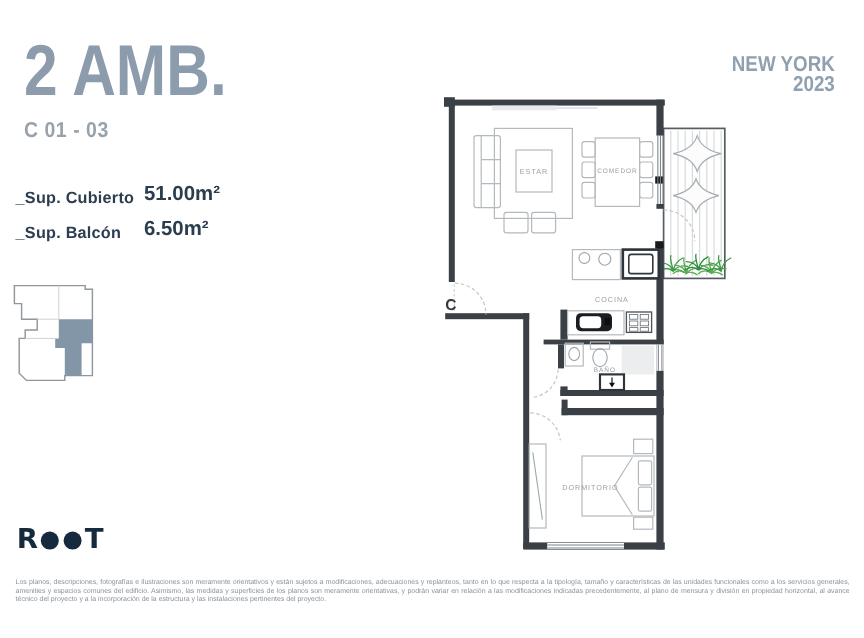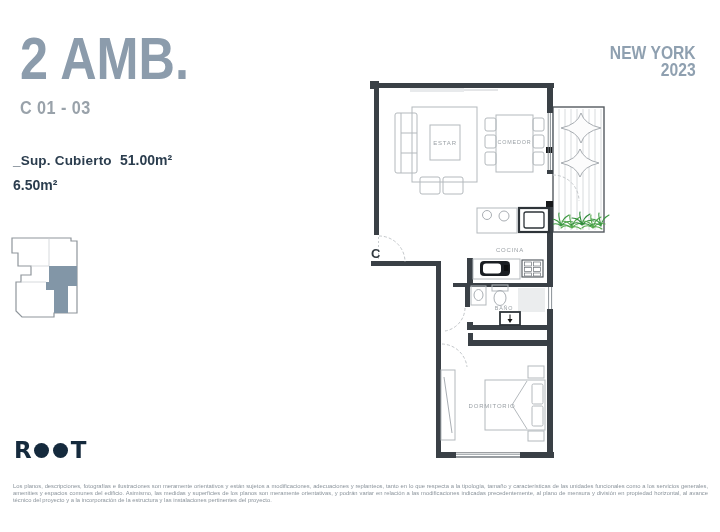--- a/index.html
+++ b/index.html
@@ -13,21 +13,21 @@
     margin:0;font-size:60px;font-weight:700;color:#8C9CAC;line-height:52px;
     letter-spacing:0px;white-space:nowrap;transform:scaleX(.84);transform-origin:left top;
   }
   .unit-range{
     margin-top:13px;font-size:18px;font-weight:700;color:#99A2AA;
     letter-spacing:.5px;transform:scaleX(.9);transform-origin:left top;white-space:nowrap;
   }
   .surfaces{position:absolute;left:13px;top:152px;width:230px;color:#2B3D4E;}
   .surface-row{display:flex;align-items:flex-end;margin-bottom:9px;}
   .surface-label{width:107px;font-size:13.5px;font-weight:700;letter-spacing:.2px;}
-  .surface-value{font-size:14px;font-weight:700;}
+  .surface-value{font-size:17px;font-weight:700;}
   .keyplan{position:absolute;left:6px;top:228px;}
   
   .brand{
     position:absolute;right:24px;top:45px;text-align:right;
     font-size:18px;font-weight:700;color:#8FA0B0;line-height:17px;
     transform:scaleX(.87);transform-origin:right top;white-space:nowrap;
   }
   
   .floorplan{position:absolute;left:370px;top:75px;}
   .wall{fill:#3A4046;}
@@ -64,20 +64,21 @@
   <div>NEW YORK</div>
   <div>2023</div>
 </div>
 
 <div class="surfaces">
   <div class="surface-row">
     <span class="surface-label">_Sup. Cubierto</span>
     <span class="surface-value">51.00m²</span>
   </div>
   <div class="surface-row">
+    <span class="surface-label">_Sup. Balcón</span>
     <span class="surface-value">6.50m²</span>
   </div>
 </div>
 
 <svg class="keyplan" width="100" height="100" viewBox="0 0 100 100">
   <path d="M6 10 L65 10 L65 13 L71 13 L71 85 L48 85 L48 89 L16 89 L10 83 L10 54 L15 54 L15 47 L25 47 L25 38 L12 38 L12 25 L6 25 Z" fill="#ffffff" stroke="#8F969C" stroke-width="1.2"></path>
   <path d="M43 10V38 M25 38H43 M15 54H40" stroke="#CDD1D4" stroke-width=".8" fill="none"></path>
   <path d="M43 38 L71 38 L71 58 L62 58 L62 85 L48 85 L48 62 L40 62 L40 54 L43 54 Z" fill="#8296A7"></path>
 </svg>
 

